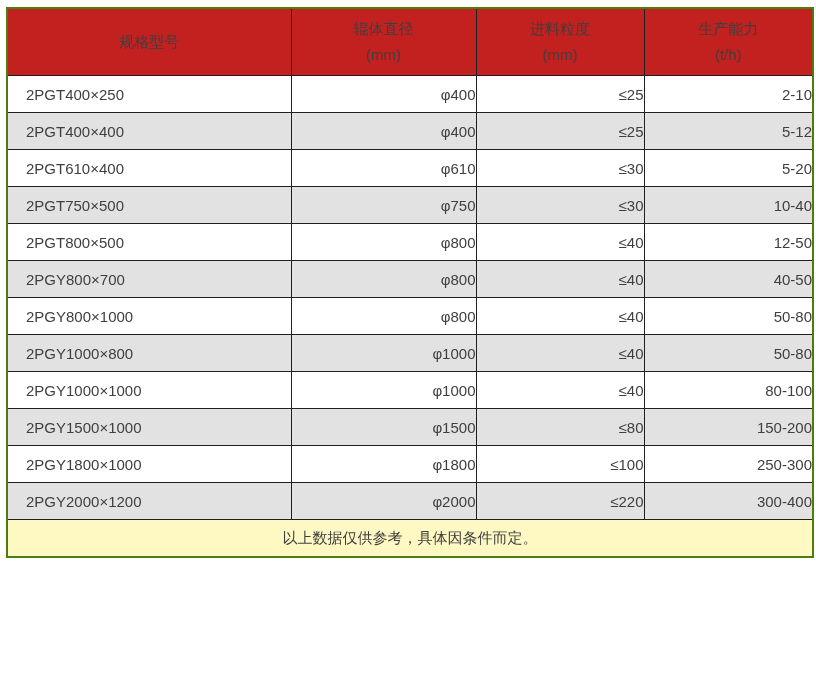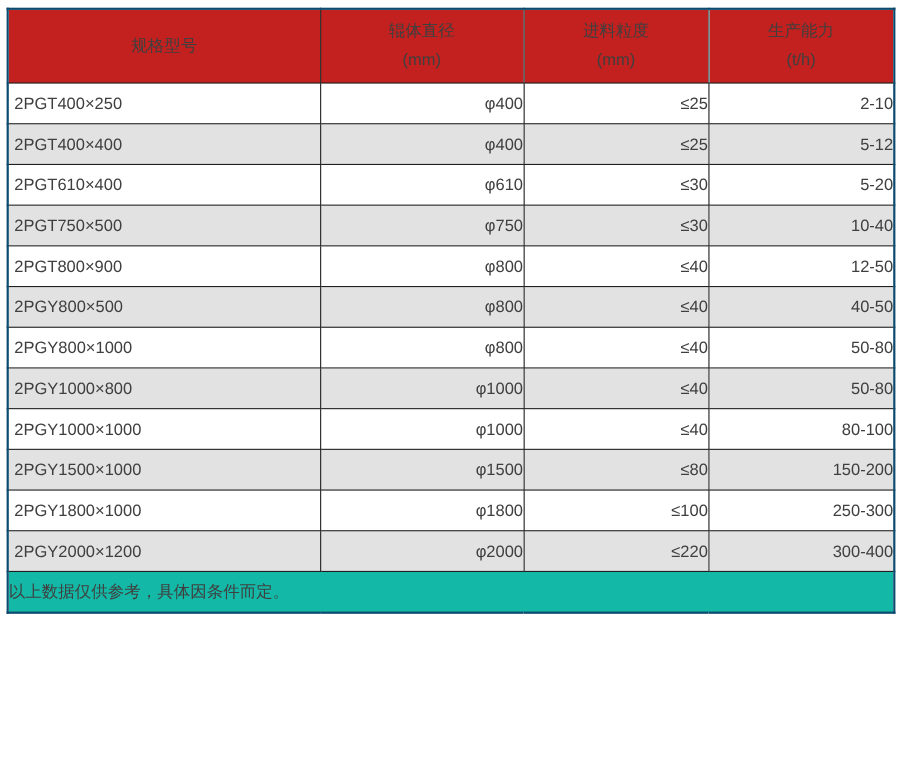--- a/index.html
+++ b/index.html
@@ -18,21 +18,21 @@
   .spec-table-wrap {
     position: absolute;
     left: 6px;
     top: 7px;
     width: 806px;
   }
   table.spec-table {
     border-collapse: collapse;
     table-layout: fixed;
     width: 100%;
-    border: 2px solid #0c4a6e;
+    border: 2px solid #4d7c0f;
   }
   table.spec-table th,
   table.spec-table td {
     border: 1px solid #1f1f1f;
     font-size: 15px;
     color: #3f3f3f;
     overflow: hidden;
     white-space: nowrap;
   }
   
@@ -56,27 +56,28 @@
     text-align: right;
     vertical-align: middle;
     background: #ffffff;
     padding: 0;
   }
   tbody tr:nth-child(even) td {
     background: #e2e2e2;
   }
   tbody td.cell-model {
     text-align: left;
-    padding-left: 5px;
+    padding-left: 18px;
   }
   
   tfoot td {
     height: 36px;
+    text-align: center;
     vertical-align: middle;
-    background: #14b8a6;
+    background: #fef9c3;
     padding: 0;
   }
   col.c1 { width: 284px; }
   col.c2 { width: 185px; }
   col.c3 { width: 168px; }
   col.c4 { width: 169px; }
 </style>
 </head>
 <body>
 
@@ -127,27 +128,27 @@
           <td>≤30</td>
           <td>5-20</td>
         </tr>
         <tr>
           <td class="cell-model">2PGT750×500</td>
           <td>φ750</td>
           <td>≤30</td>
           <td>10-40</td>
         </tr>
         <tr>
-          <td class="cell-model">2PGT800×900</td>
+          <td class="cell-model">2PGT800×500</td>
           <td>φ800</td>
           <td>≤40</td>
           <td>12-50</td>
         </tr>
         <tr>
-          <td class="cell-model">2PGY800×500</td>
+          <td class="cell-model">2PGY800×700</td>
           <td>φ800</td>
           <td>≤40</td>
           <td>40-50</td>
         </tr>
         <tr>
           <td class="cell-model">2PGY800×1000</td>
           <td>φ800</td>
           <td>≤40</td>
           <td>50-80</td>
         </tr>

